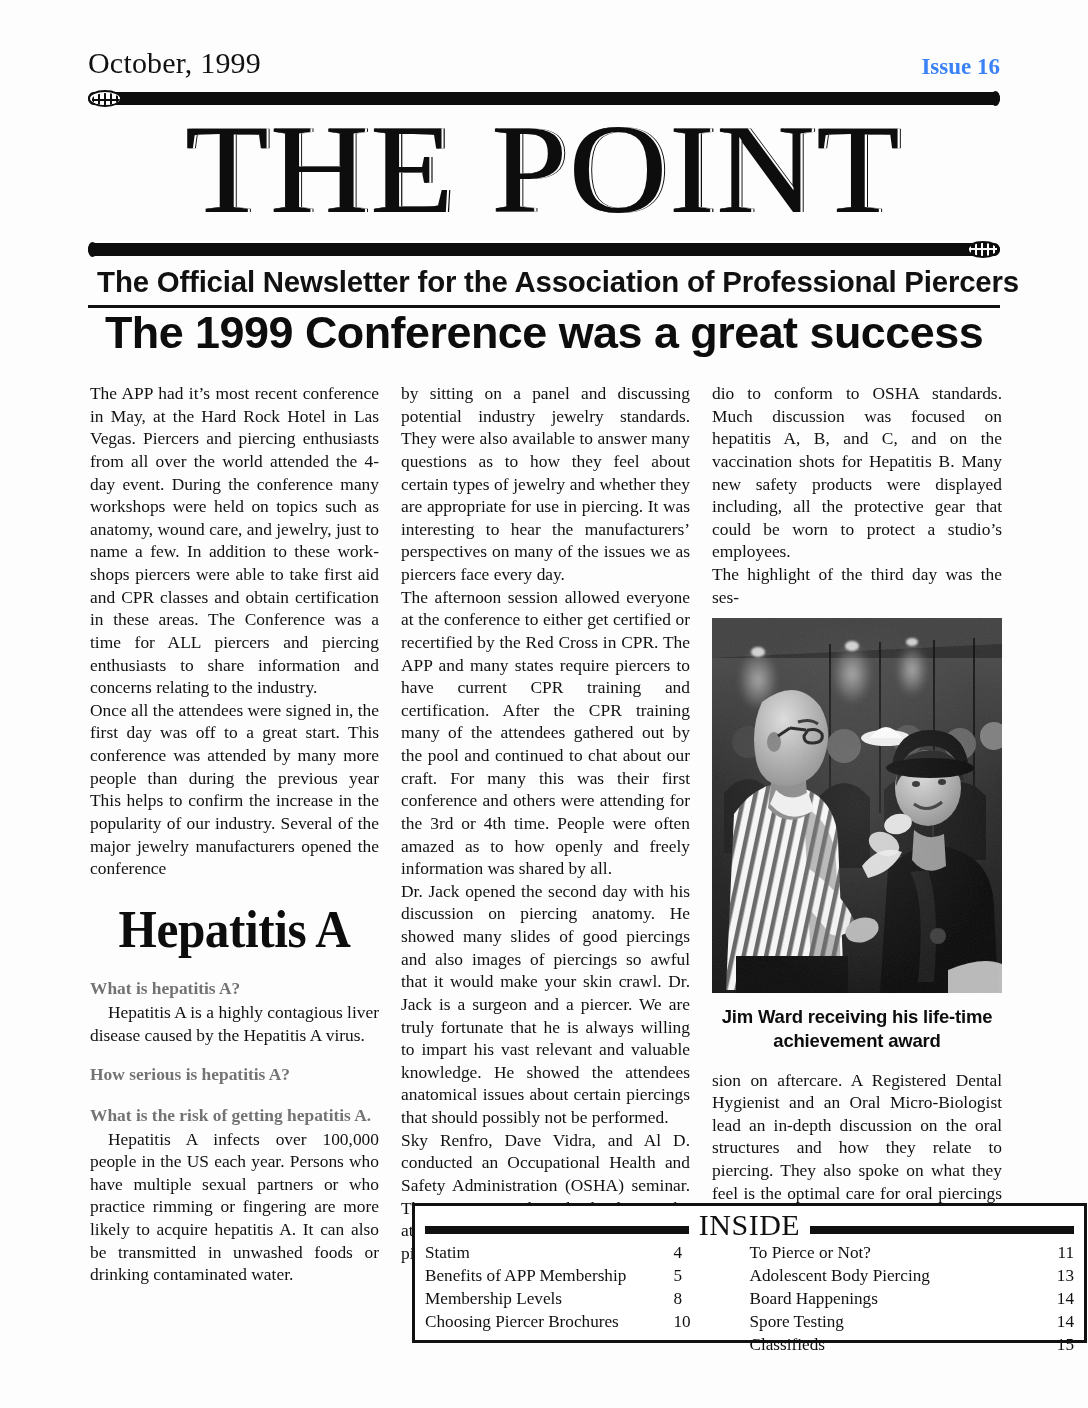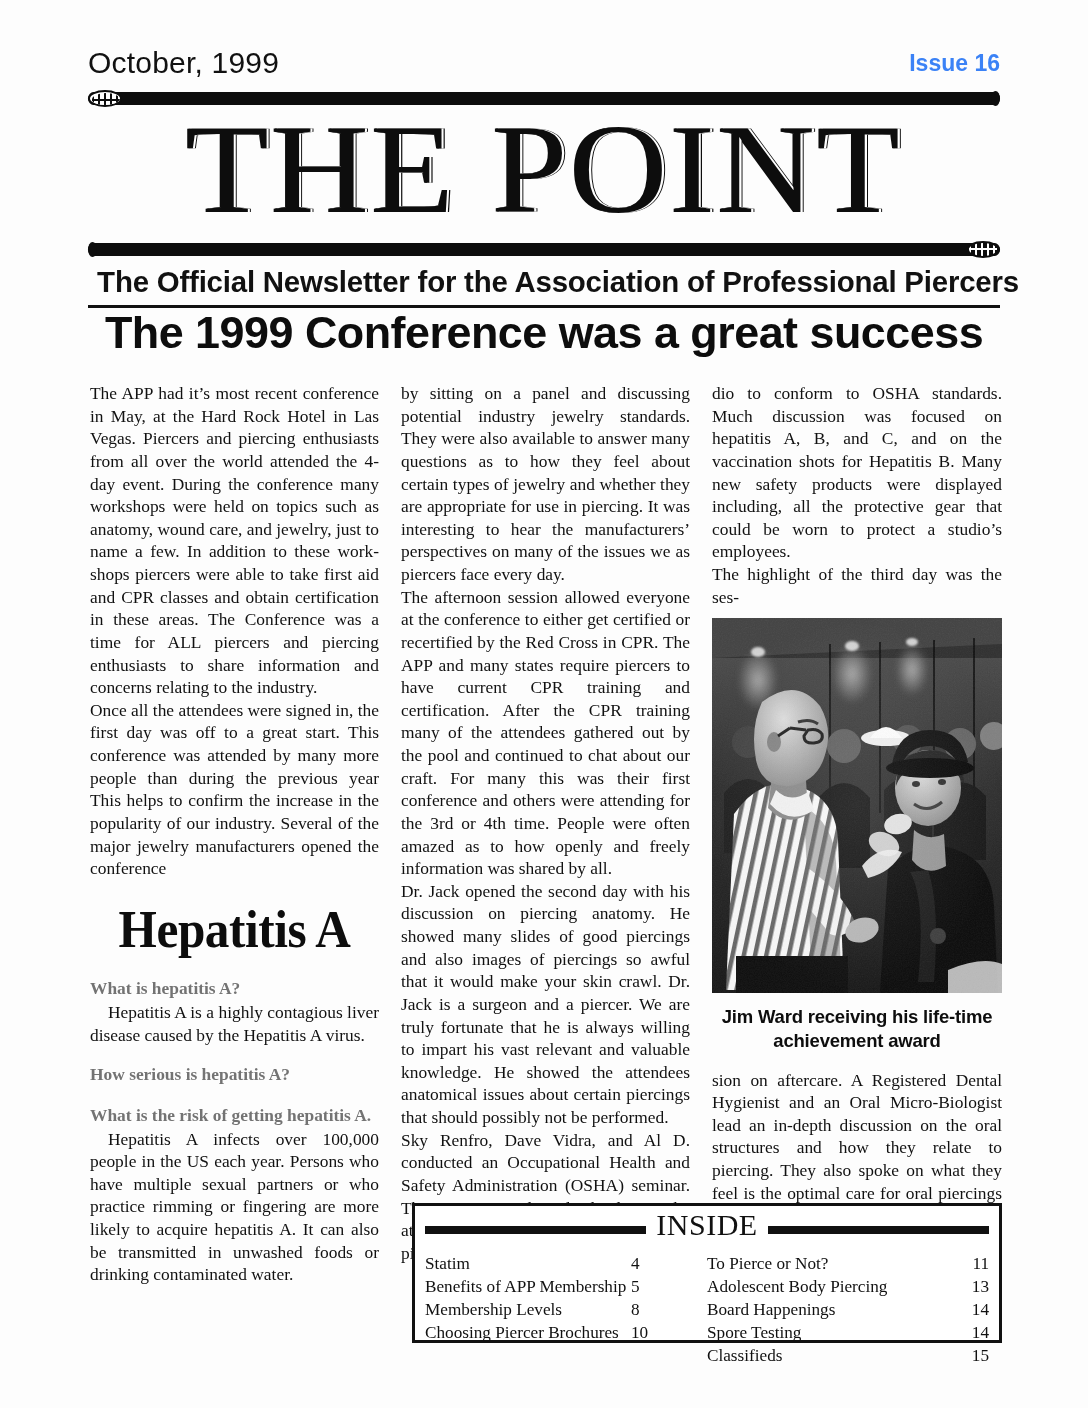--- a/index.html
+++ b/index.html
@@ -29,23 +29,23 @@
 
   
   .masthead {
     position: absolute;
     left: 88px;
     top: 46px;
     width: 912px;
   }
   .mast-row {
     display: flex;
-    align-items: center;
+    align-items: flex-end;
     justify-content: space-between;
-    font-family: Liberation Sans, sans-serif;
+    font-family: Liberation Serif, serif;
   }
   .mast-date {
     font-size: 30px;
     letter-spacing: .2px;
     color: #111;
   }
   .mast-issue {
     font-size: 23px;
     font-weight: bold;
     color: #3b82f6;
@@ -229,21 +229,21 @@
     line-height: 1.28;
     letter-spacing: -0.2px;
     color: #0d0d0d;
   }
 
   
   .inside-box {
     position: absolute;
     left: 412px;
     top: 1203px;
-    width: 590px;
+    width: 675px;
     height: 140px;
     border: 3px solid #111;
     box-sizing: border-box;
     background: #fff;
   }
   .inside-head {
     position: relative;
     height: 34px;
     display: flex;
     align-items: center;
@@ -264,21 +264,21 @@
     line-height: 1;
     color: #111;
     letter-spacing: 0.5px;
     white-space: nowrap;
   }
   .toc {
     display: flex;
     padding: 2px 10px 0 10px;
     box-sizing: border-box;
   }
-  .toc-col { width: 50%; margin-top: 11px; }
+  .toc-col { width: 50%; }
   .toc-row {
     display: flex;
     justify-content: space-between;
     font-size: 17.2px;
     line-height: 1.33;
     color: #111;
   }
   .toc-row .t { white-space: nowrap; }
   .toc-row .p { padding-left: 8px; }
   .toc-col.left .toc-row .p { width: 34px; text-align: left; padding-left: 0; }

